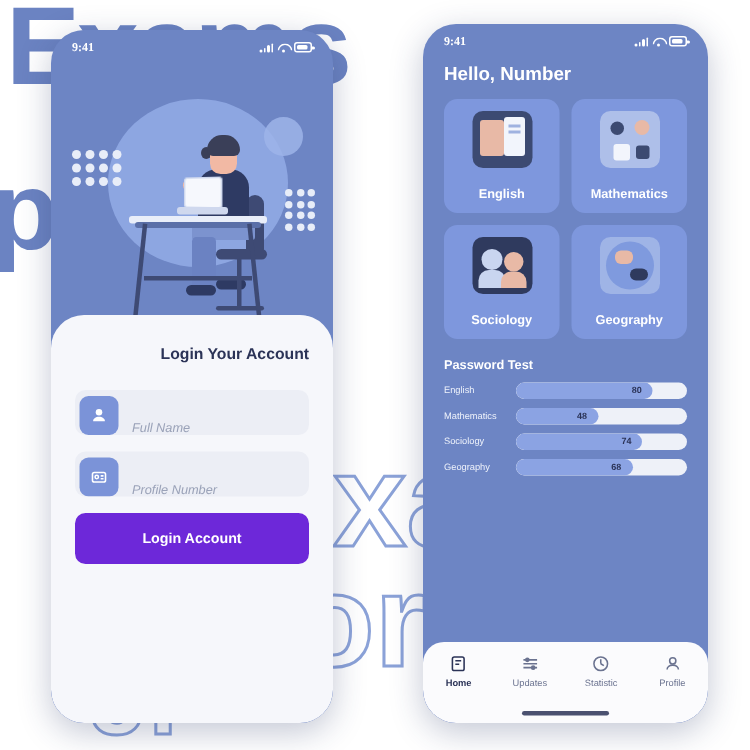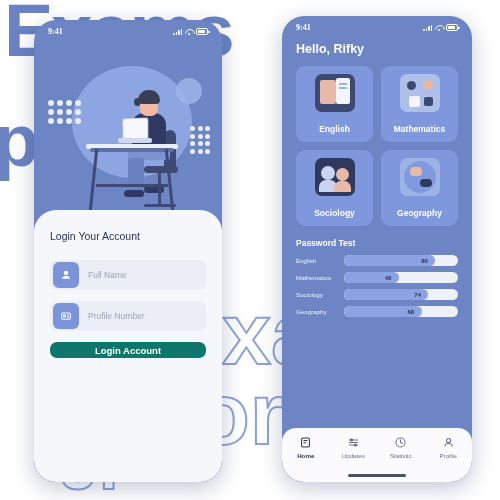--- a/index.html
+++ b/index.html
@@ -185,53 +185,54 @@
   
   .login-card {
     position: absolute;
     left: 0; right: 0; bottom: 0;
     height: 272px;
     background: #f6f7fb;
     border-radius: 22px 22px 22px 22px;
     padding: 20px 16px 0 16px;
   }
   .login-title {
-    text-align: left;
+    text-align: right;
     font-size: 10.5px;
-    font-weight: 400;
+    font-weight: 700;
     color: #2b3357;
     margin-bottom: 18px;
   }
   .field {
     display: flex;
-    align-items: center;
+    align-items: flex-end;
     background: #eceef5;
     border-radius: 7px;
     height: 30px;
     margin-bottom: 11px;
     padding-left: 3px;
     overflow: hidden;
+    font-style: italic;
   }
   .field-icon {
     width: 26px; height: 26px;
     background: #7b93d8;
     border-radius: 6px;
     display: flex; align-items: center; justify-content: center;
     flex: 0 0 auto;
     margin-right: 9px;
   }
   .field-icon svg { display: block; }
   .field-text {
     font-size: 8.5px;
     color: #9aa2b8;
   }
   .login-btn {
     margin-top: 6px;
-    height: 16px;
-    background: #0f766e;
+    height: 34px;
+    background: #6d28d9;
     border-radius: 7px;
     display: flex; align-items: center; justify-content: center;
     color: #fff;
     font-size: 9.5px;
     font-weight: 700;
     border: none;
     width: 100%;
     cursor: pointer;
   }
 
@@ -463,21 +464,21 @@
             <i></i>
           </span>
         <span class="wifi-ic"></span>
         <span class="batt">
             <i></i>
           </span>
       </span>
     </div>
 
     <div class="r-body">
-      <div class="greeting">Hello, Rifky</div>
+      <div class="greeting">Hello, Number</div>
 
       <div class="exam-grid">
 
         <div class="exam-card">
           <div class="exam-thumb" style="background:#3c4a72;">
             <div style="position:absolute;left:5px;top:6px;width:16px;height:24px;background:#e8b9a6;border-radius:2px;"></div>
             <div style="position:absolute;left:21px;top:4px;width:14px;height:26px;background:#f2f5fc;border-radius:2px;"></div>
             <div style="position:absolute;left:24px;top:9px;width:8px;height:2px;background:#9fb2e0;"></div>
             <div style="position:absolute;left:24px;top:13px;width:8px;height:2px;background:#9fb2e0;"></div>
           </div>

